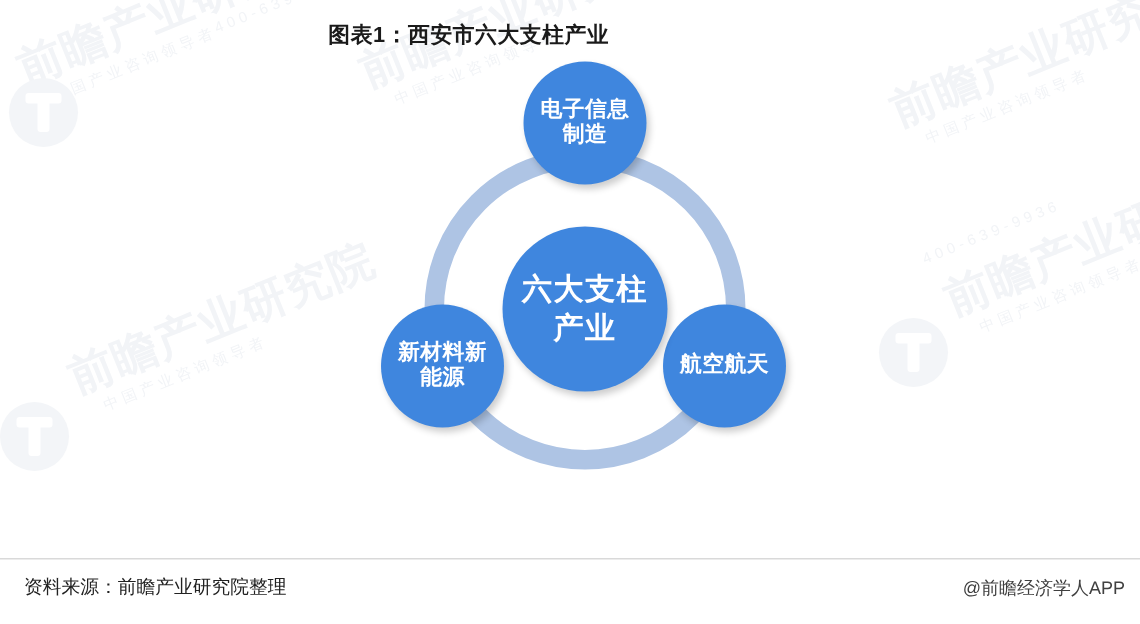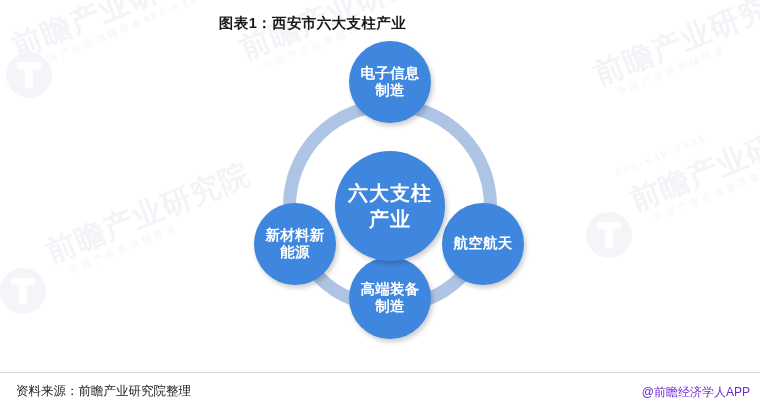--- a/index.html
+++ b/index.html
@@ -171,21 +171,21 @@
     top: 383px;
     font-size: 12.5px;
     color: #222222;
     z-index: 5;
   }
   #app-credit {
     position: absolute;
     right: 10px;
     top: 384px;
     font-size: 12px;
-    color: #6d28d9;
+    color: #404040;
     z-index: 5;
   }
 </style>
 </head>
 <body>
 
 <div id="watermark-layer">
   <div class="wm" style="left:8px; top:34px; transform: rotate(-22deg);">
     <span class="wm-main">前瞻产业研究院</span>
     <span class="wm-sub">中国产业咨询领导者</span>
@@ -226,23 +226,20 @@
 <div id="diagram">
 
   <div id="ring"></div>
 
   <div class="node node-outer" id="node-0">
     <span class="node-label">电子信息制造</span>
   </div>
   <div class="node node-outer" id="node-2">
     <span class="node-label">航空航天</span>
   </div>
-  <div class="node node-outer" id="node-3">
-    <span class="node-label">高端装备制造</span>
-  </div>
   <div class="node node-outer" id="node-4">
     <span class="node-label">新材料新能源</span>
   </div>
 
   <div class="node" id="node-center">
     <span class="node-label">六大支柱产业</span>
   </div>
 </div>
 
 <div id="footer-divider"></div>

